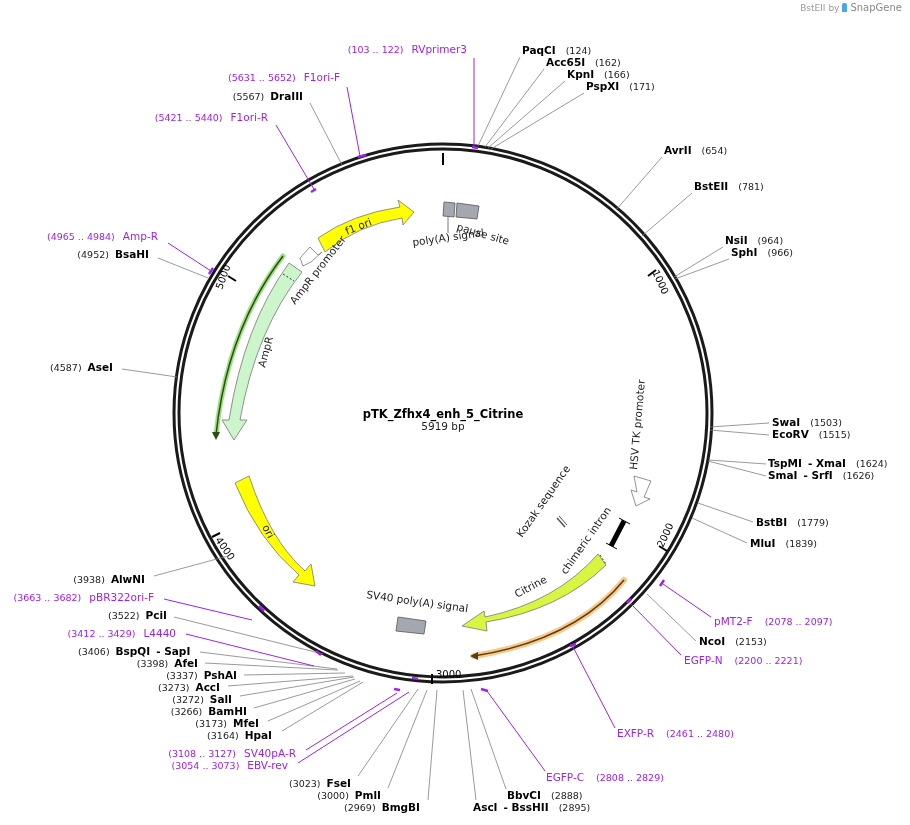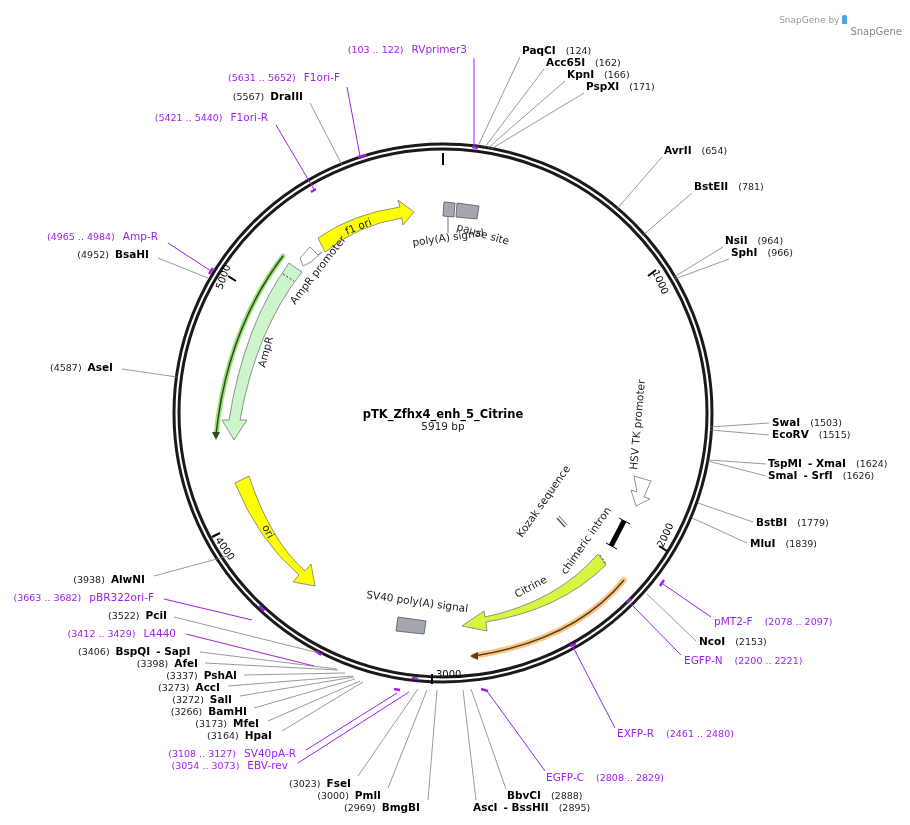--- a/index.html
+++ b/index.html
@@ -1,35 +1,35 @@
 <!DOCTYPE html>
 <html><head>
 <meta charset="utf-8">
 <style>
   html, body { margin:0; padding:0; background:#ffffff; }
   body { width:910px; height:825px; position:relative; overflow:hidden; font-family:"DejaVu Sans", sans-serif; }
   #map { position:absolute; left:0; top:0; }
   .credit { position:absolute; right:8px; top:2px; font-size:9px; color:#9a9a9a; font-family:"DejaVu Sans", sans-serif; display:flex; align-items:center; gap:3px; }
-  .credit .brand { font-size:10px; color:#888;margin-top:24px; }
+  .credit .brand { font-size:10px; color:#888; }
   .credit .logo { display:inline-block; width:5px; height:9px; background:#4aa8e0; border-radius:2px 2px 0 0; }
   svg text { font-family:"DejaVu Sans", sans-serif; }
   .enz { font-size:10.5px; font-weight:bold; fill:#000; }
   .pos { font-size:9.5px; fill:#222; }
   .primer { font-size:10.5px; fill:#a020f0; }
   .primerpos { font-size:9.5px; fill:#a020f0; }
   .feat { font-size:10.5px; fill:#222; }
   .title { font-size:11.5px; font-weight:bold; fill:#000; }
   .bp { font-size:10.5px; fill:#222; }
   .tick { font-size:10px; fill:#000; }
 </style>
 </head>
 <body>
 
 <div class="credit">
-  <span>SnapGene by</span>
+  <span>BstEII by</span>
   <span class="logo"></span>
   <span class="brand">SnapGene</span>
 </div>
 
 <svg id="map" width="910" height="825" viewBox="0 0 910 825">
 
   <g>
     <circle cx="443" cy="413" r="269" fill="none" stroke="#1a1a1a" stroke-width="3"></circle>
     <circle cx="443" cy="413" r="264" fill="none" stroke="#1a1a1a" stroke-width="3"></circle>
     <line x1="443" y1="153" x2="443" y2="165" stroke="#000" stroke-width="2"></line>

